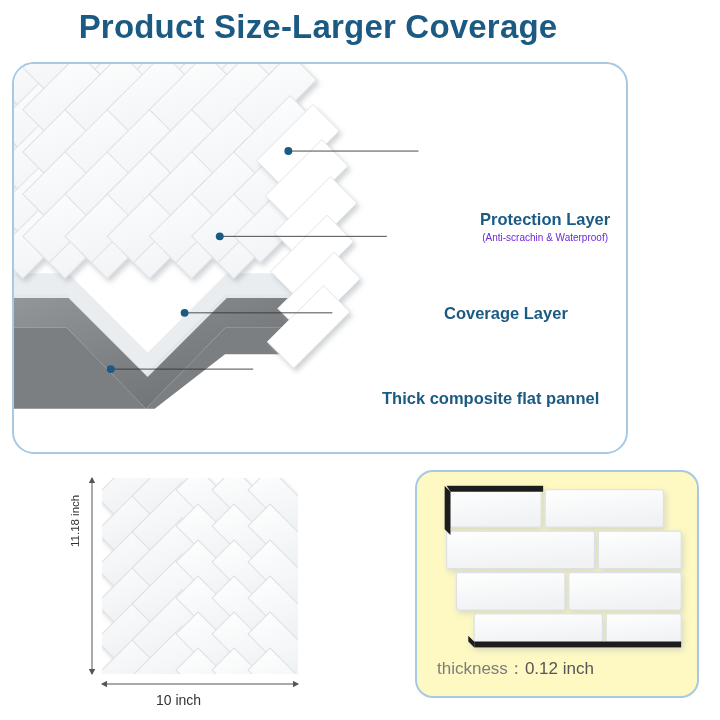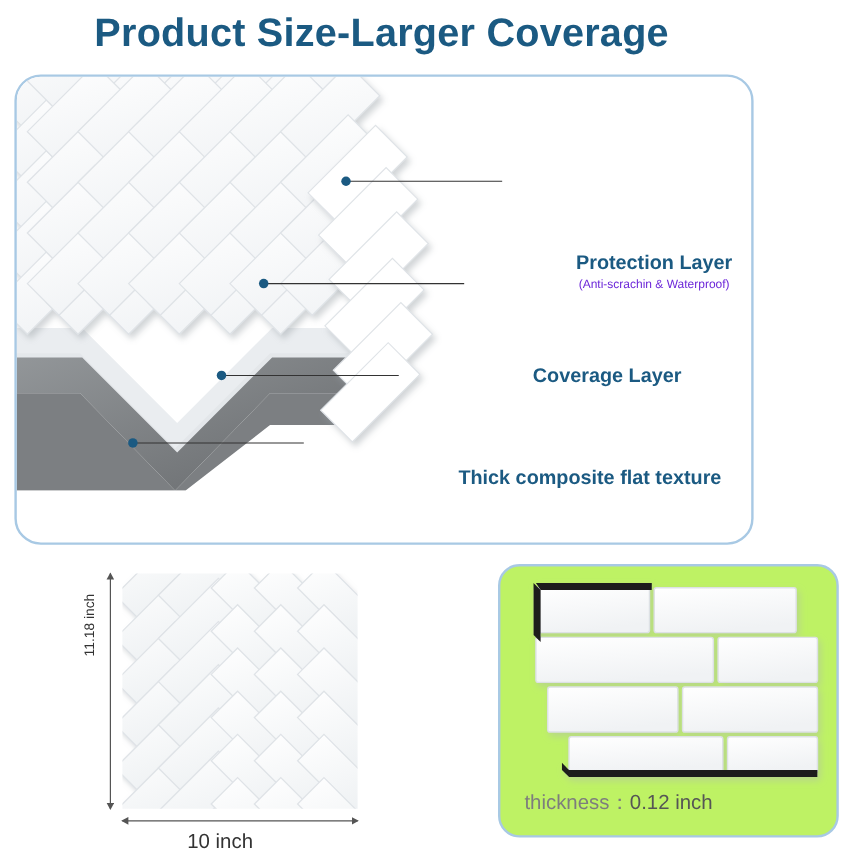--- a/index.html
+++ b/index.html
@@ -98,36 +98,36 @@
     color: #333333;
     transform: rotate(-90deg);
     transform-origin: center center;
     white-space: nowrap;
     text-align: center;
   }
   #dim-width-label {
     position: absolute;
     left: 90px;
     top: 222px;
-    font-size: 17px;
+    font-size: 14px;
     color: #333333;
     white-space: nowrap;
   }
 
   
   #thickness-panel {
     position: absolute;
     left: 415px;
     top: 470px;
     width: 284px;
     height: 228px;
     border: 2px solid #a8c9e4;
     border-radius: 18px;
     box-sizing: border-box;
-    background: #bef264;
+    background: #fef9c3;
     overflow: hidden;
   }
   #thickness-art { position: absolute; inset: 0; }
   #thickness-text {
     position: absolute;
     left: 20px;
     bottom: 16px;
     font-size: 17px;
     color: #7d7d7d;
     white-space: nowrap;
@@ -267,21 +267,21 @@
   <div class="callout c1">
     <div class="c-title">Protection Layer</div>
     <div class="c-sub">(Anti-scrachin &amp; Waterproof)</div>
   </div>
 
   <div class="callout c2">
     <div class="c-title">Coverage Layer</div>
   </div>
 
   <div class="callout c3">
-    <div class="c-title">Thick composite flat texture</div>
+    <div class="c-title">Thick composite flat pannel</div>
   </div>
 
 </div>
 
 <div id="size-panel">
 
   <svg id="size-tile-art" viewBox="0 0 196 196" xmlns="http://www.w3.org/2000/svg">
     <defs>
       <linearGradient id="tileGrad2" x1="0" y1="0" x2="0.4" y2="1">
         <stop offset="0%" stop-color="#ffffff"></stop>

